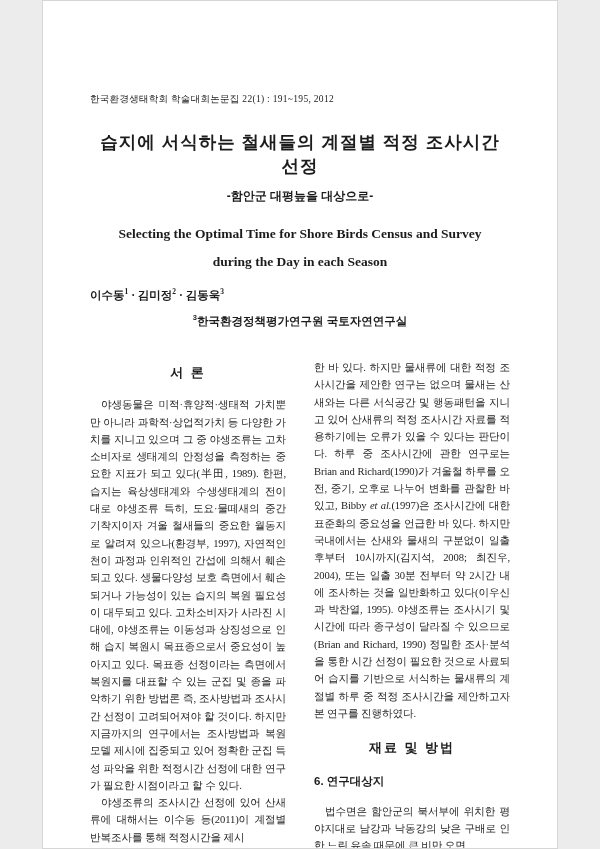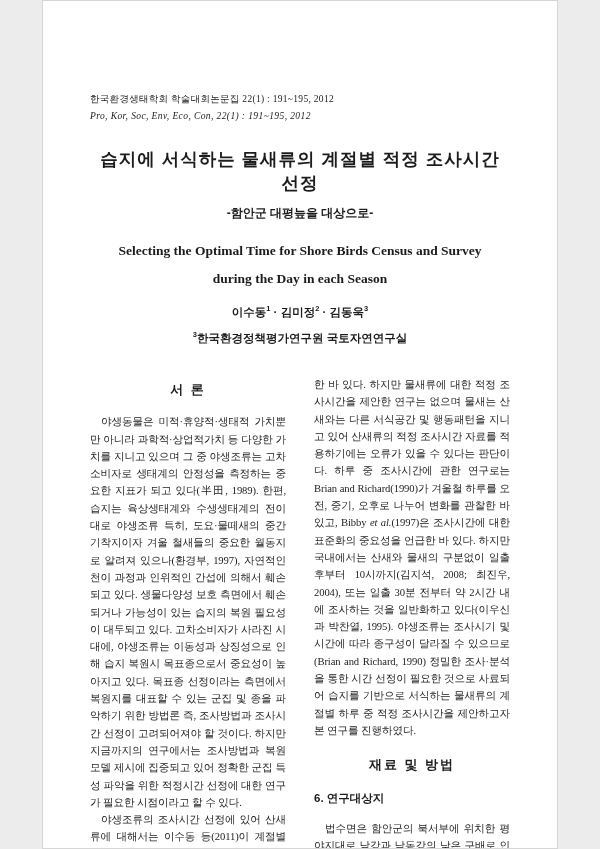--- a/index.html
+++ b/index.html
@@ -40,22 +40,22 @@
     margin-top: 15px;
     text-align: center;
     font-family: "Liberation Serif", "DejaVu Serif", serif;
     font-weight: bold;
     font-size: 13.5px;
     line-height: 28px;
   }
   
   .authors {
     margin-top: 12px;
-    text-align: center;
-    font-family: Liberation Sans, sans-serif;
+    text-align: left;
+    font-family: Liberation Serif, serif;
     font-weight: 600;
     font-size: 11.5px;
   }
   .affiliations {
     margin-top: 8px;
     text-align: center;
     font-family: "Liberation Sans", "DejaVu Sans", sans-serif;
     font-weight: 600;
     font-size: 11.5px;
     line-height: 20px;
@@ -93,24 +93,23 @@
     letter-spacing: 0;
   }
 </style>
 </head>
 <body>
 
 <div class="page">
 
   <div class="journal-header">
     <div class="journal-line-ko">한국환경생태학회 학술대회논문집 22(1) : 191~195, 2012</div>
-    <div class="journal-line-en">Pro, Kor, Soc, Env, Eco, Con, 22(1) : 191~195, 2012</div>
   </div>
 
-  <div class="title-ko">습지에 서식하는 물새류의 계절별 적정 조사시간 선정</div>
+  <div class="title-ko">습지에 서식하는 철새들의 계절별 적정 조사시간 선정</div>
   <div class="subtitle-ko">-함안군 대평늪을 대상으로-</div>
 
   <div class="title-en">
     <div>Selecting the Optimal Time for Shore Birds Census and Survey</div>
     <div>during the Day in each Season</div>
   </div>
 
   <div class="authors"><span>이수동</span><sup>1</sup><span> · 김미정</span><sup>2</sup><span> · 김동욱</span><sup>3</sup></div>
 
   <div class="affiliations">

